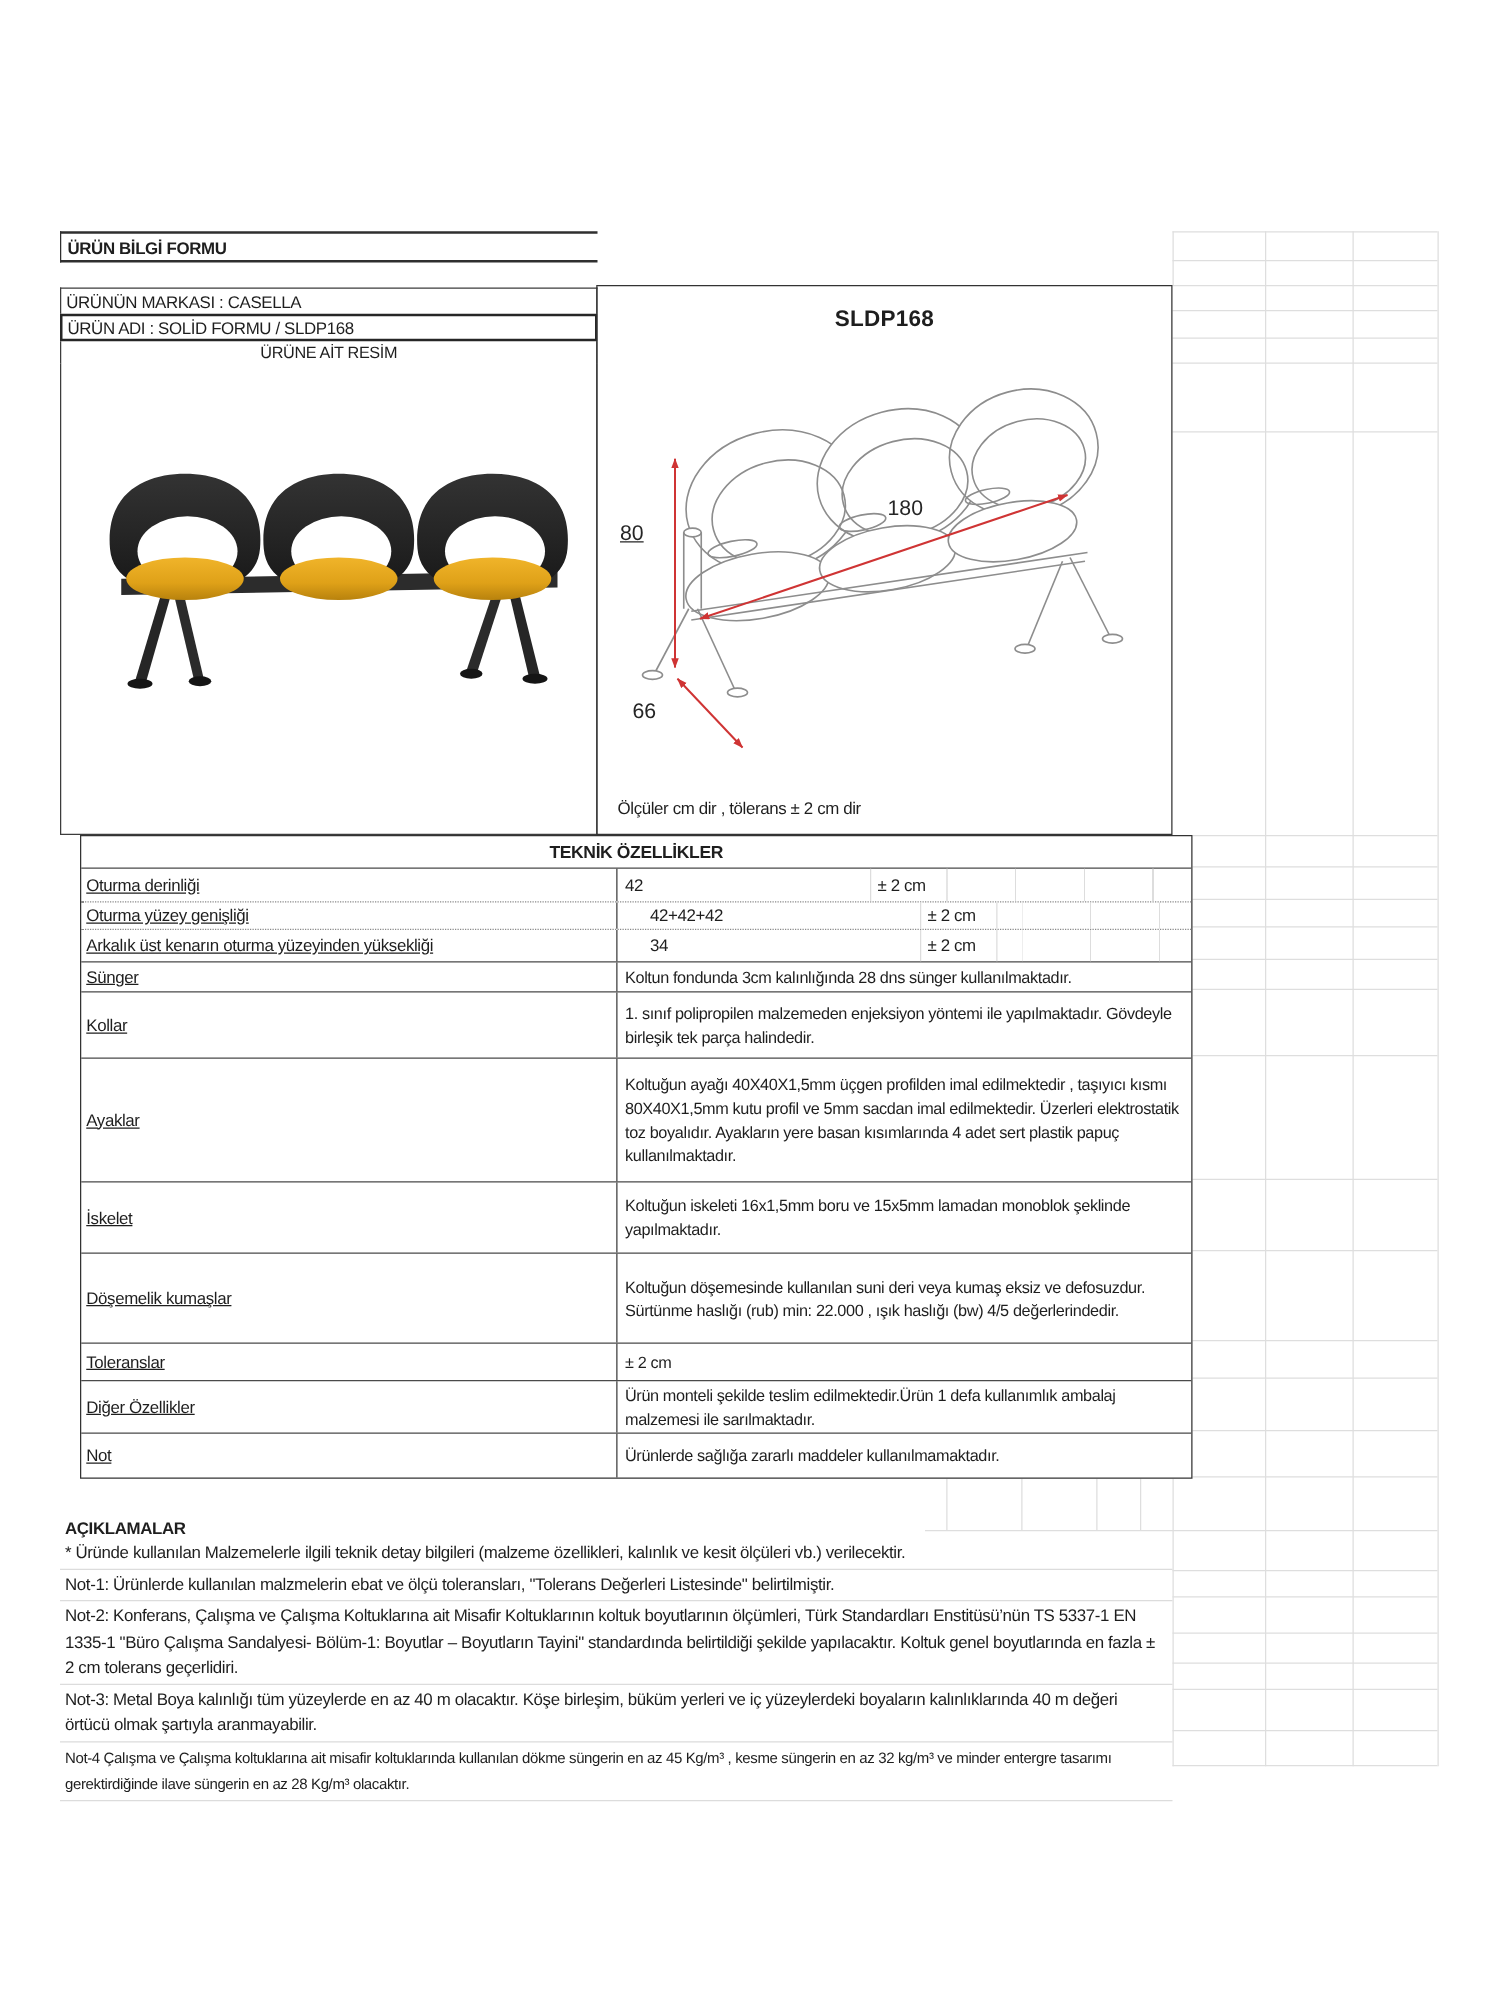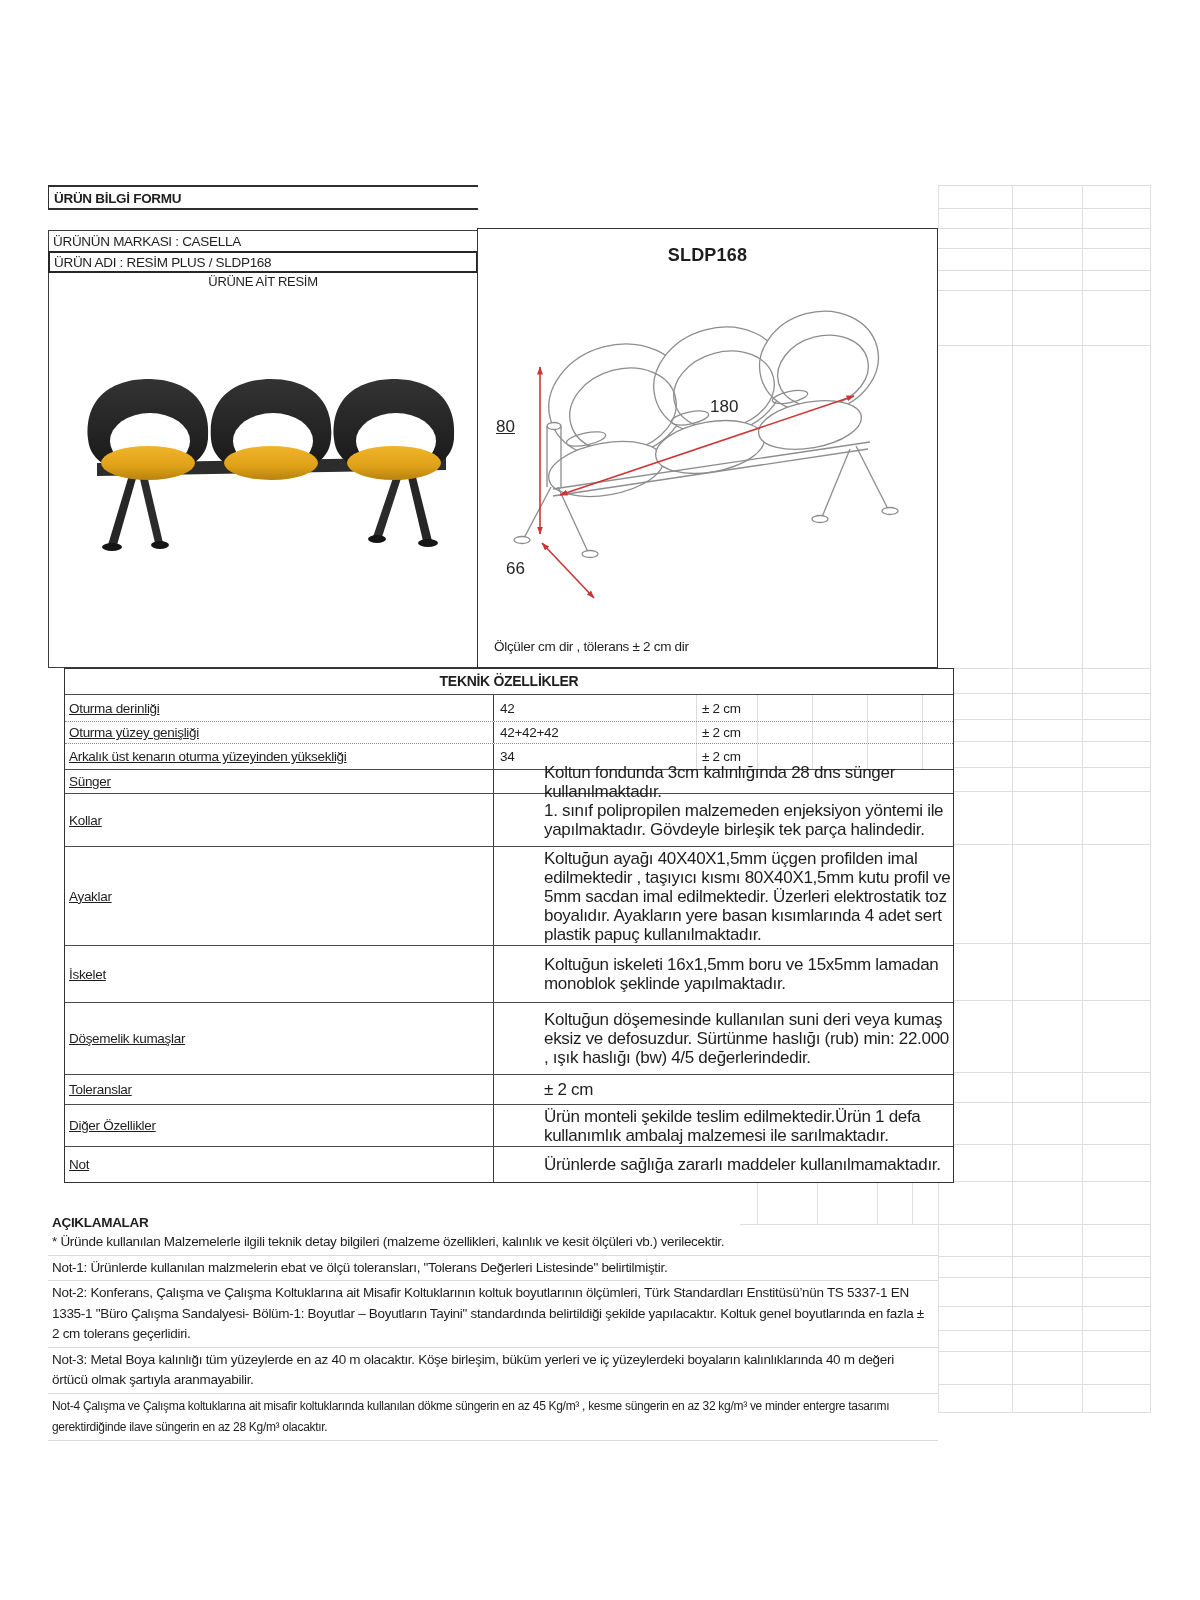--- a/index.html
+++ b/index.html
@@ -31,28 +31,28 @@
     font-weight:bold;font-size:18px;letter-spacing:0.2px;}
   .dim-label{position:absolute;font-size:17px;color:#252525;letter-spacing:0;}
   .drawing-caption{position:absolute;left:16px;top:410px;font-size:13.5px;}
   
   .spec-table{left:64px;top:668px;width:890px;border:1.5px solid #333;box-sizing:border-box;background:#fff;}
   .spec-header{height:25px;border-bottom:1px solid #4a4a4a;text-align:center;
     font-weight:bold;font-size:14px;line-height:24px;}
   .srow{display:flex;box-sizing:border-box;}
   .srow .lbl{width:429px;flex:none;border-right:1px solid #3c3c3c;box-sizing:border-box;
     display:flex;align-items:center;padding-left:4px;font-size:13.5px;text-decoration:underline;}
-  .srow .val{flex:1;display:flex;align-items:center;padding-left:6px;font-size:17px;line-height:19px;box-sizing:border-box;margin-left:44px;}
+  .srow .val{flex:1;display:flex;align-items:center;padding-left:6px;font-size:13px;line-height:19px;box-sizing:border-box;}
   .srow .val .vtxt{max-width:452px;}
   .srow .tolcell{width:62px;flex:none;border-left:1px solid #ddd;border-right:1px solid #ddd;
     display:flex;align-items:center;padding-left:5px;font-size:13.5px;box-sizing:border-box;}
   .srow .valshort{width:202px;flex:none;display:flex;align-items:center;padding-left:6px;font-size:13.5px;box-sizing:border-box;}
   .srow .filler{flex:1;background:repeating-linear-gradient(90deg,transparent 0 54px,#ddd 54px 55px);}
   .bt-solid{border-top:1px solid #4a4a4a;}
-  .bt-dot{border-top:1px dotted #8a8a8a;}
+  .bt-dot{border-top:1px dotted #8a8a8a;gap:20px;}
   
   .notes{left:48px;top:1200px;width:890px;}
   .notes-heading{height:30px;display:flex;align-items:flex-end;font-weight:bold;font-size:13.5px;padding-left:4px;box-sizing:border-box;}
   .note{font-size:13.5px;line-height:20.5px;padding:2px 6px 2px 4px;border-bottom:1px solid #dcdcdc;box-sizing:border-box;}
   .note.small{font-size:12px;line-height:21px;}
 </style>
 </head>
 <body>
 
 <div id="page">
@@ -92,21 +92,21 @@
   <div class="gl" style="left:938px;top:1384px;width:212px;height:1px;"></div>
   <div class="gl" style="left:938px;top:1412px;width:212px;height:1px;"></div>
 
   <div class="gl" style="left:757px;top:1181px;width:1px;height:43px;"></div>
   <div class="gl" style="left:817px;top:1181px;width:1px;height:43px;"></div>
   <div class="gl" style="left:877px;top:1181px;width:1px;height:43px;"></div>
   <div class="gl" style="left:912px;top:1181px;width:1px;height:43px;"></div>
 
   <div class="abs brand-row">ÜRÜNÜN MARKASI : CASELLA</div>
   <div class="abs form-title">ÜRÜN BİLGİ FORMU</div>
-  <div class="abs product-row">ÜRÜN ADI : RESİM PLUS / SLDP168</div>
+  <div class="abs product-row">ÜRÜN ADI : SOLİD FORMU / SLDP168</div>
   <div class="abs image-caption-row">ÜRÜNE AİT RESİM</div>
 
   <div class="abs image-box">
     <svg style="position:absolute;left:30px;top:84px;" width="385" height="190" viewBox="0 0 385 190">
       <defs>
         <linearGradient id="shellG" x1="0" y1="0" x2="0" y2="1">
           <stop offset="0" stop-color="#333333"></stop>
             <stop offset="0.55" stop-color="#242424"></stop>
             <stop offset="1" stop-color="#171717"></stop>
         </linearGradient>

